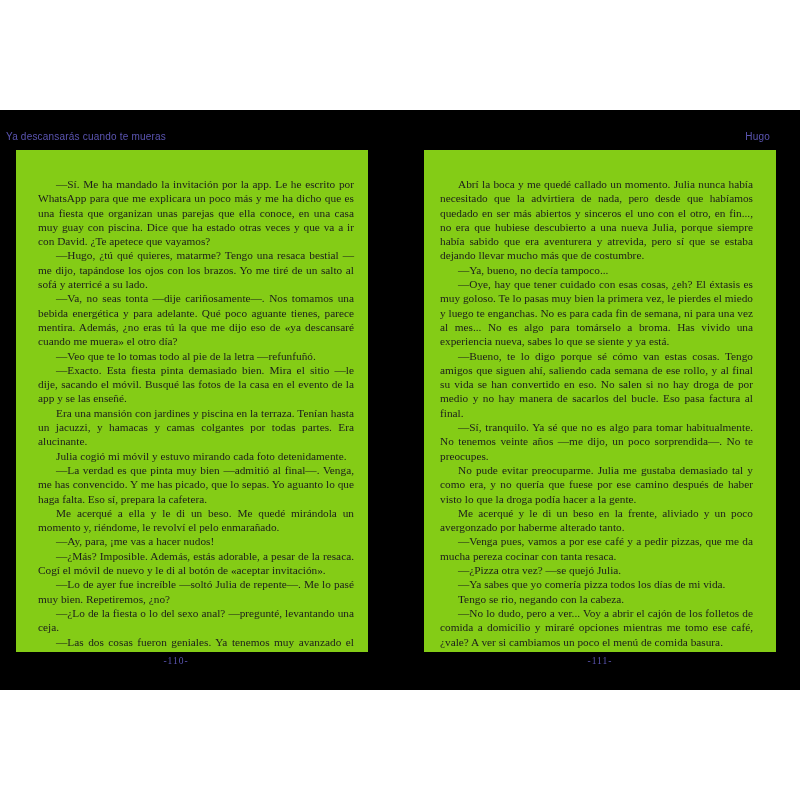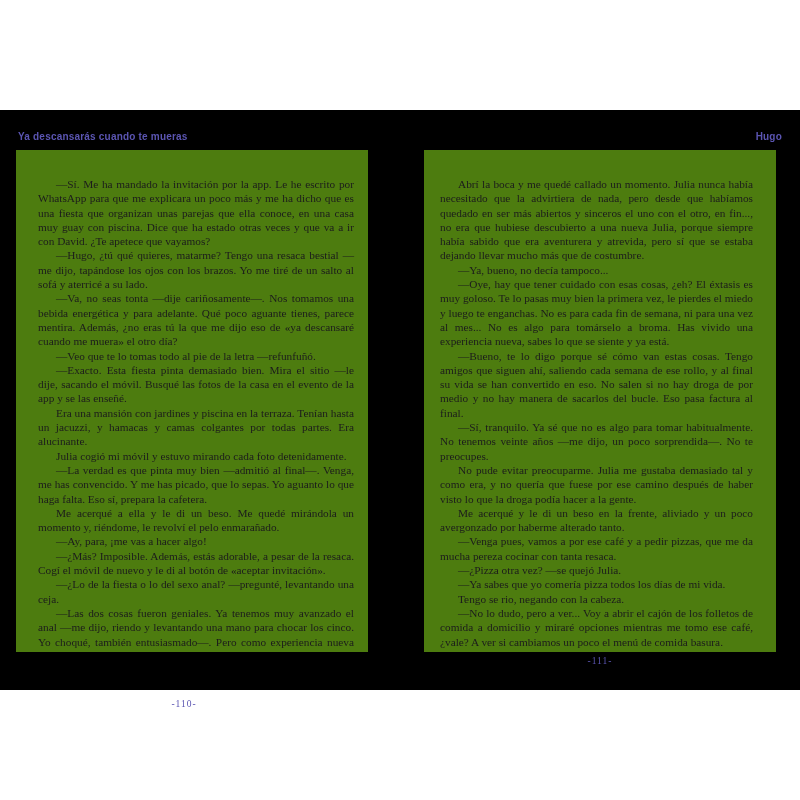--- a/index.html
+++ b/index.html
@@ -11,37 +11,37 @@
     font-family: "Liberation Serif", serif;
   }
   .band {
     position: absolute;
     left: 0; top: 110px;
     width: 800px; height: 580px;
     background: #000000;
   }
   .running-header {
     position: absolute;
-    left: 18px; top: 131px;
+    left: 6px; top: 131px;
     width: 764px;
     display: flex;
     justify-content: space-between;
     align-items: baseline;
     font-family: "Liberation Sans", sans-serif;
-    font-weight: bold;
+    font-weight: normal;
     font-size: 10px;
     letter-spacing: 0.2px;
     color: var(--accent, #5b55b2);
   }
   .page {
     position: absolute;
     top: 150px;
     width: 352px;
     height: 502px;
-    background: #4d7c0f;
+    background: #84cc16;
     box-sizing: border-box;
     overflow: hidden;
   }
   .page-left  { left: 16px;  padding: 27px 14px 0 22px; }
   .page-right { left: 424px; padding: 27px 23px 0 16px; }
   .page-text p {
     margin: 0;
     text-indent: 18px;
     text-align: justify;
     font-size: 11.3px;
@@ -51,21 +51,21 @@
   .folio {
     position: absolute;
     top: 656px;
     width: 352px;
     text-align: center;
     font-family: "Liberation Serif", serif;
     font-size: 9.5px;
     letter-spacing: 1px;
     color: var(--accent, #5b55b2);
   }
-  .folio-left  { left: 8px; margin-top: 43px; }
+  .folio-left  { left: 0; }
   .folio-right { left: 424px; }
 </style>
 </head>
 <body>
 
 <div class="band"></div>
 
 <div class="running-header">
   <span>Ya descansarás cuando te mueras</span>
   <span>Hugo</span>
@@ -75,22 +75,23 @@
   <div class="page-text">
       <p>—Sí. Me ha mandado la invitación por la app. Le he escrito por WhatsApp para que me explicara un poco más y me ha dicho que es una fiesta que organizan unas parejas que ella conoce, en una casa muy guay con piscina. Dice que ha estado otras veces y que va a ir con David. ¿Te apetece que vayamos?</p>
       <p>—Hugo, ¿tú qué quieres, matarme? Tengo una resaca bestial —me dijo, tapándose los ojos con los brazos. Yo me tiré de un salto al sofá y aterricé a su lado.</p>
       <p>—Va, no seas tonta —dije cariñosamente—. Nos tomamos una bebida energética y para adelante. Qué poco aguante tienes, parece mentira. Además, ¿no eras tú la que me dijo eso de «ya descansaré cuando me muera» el otro día?</p>
       <p>—Veo que te lo tomas todo al pie de la letra —refunfuñó.</p>
       <p>—Exacto. Esta fiesta pinta demasiado bien. Mira el sitio —le dije, sacando el móvil. Busqué las fotos de la casa en el evento de la app y se las enseñé.</p>
       <p>Era una mansión con jardines y piscina en la terraza. Tenían hasta un jacuzzi, y hamacas y camas colgantes por todas partes. Era alucinante.</p>
       <p>Julia cogió mi móvil y estuvo mirando cada foto detenidamente.</p>
       <p>—La verdad es que pinta muy bien —admitió al final—. Venga, me has convencido. Y me has picado, que lo sepas. Yo aguanto lo que haga falta. Eso sí, prepara la cafetera.</p>
       <p>Me acerqué a ella y le di un beso. Me quedé mirándola un momento y, riéndome, le revolví el pelo enmarañado.</p>
-      <p>—Ay, para, ¡me vas a hacer algo!</p>
+      <p>—Ay, para, ¡me vas a hacer nudos!</p>
       <p>—¿Más? Imposible. Además, estás adorable, a pesar de la resaca. Cogí el móvil de nuevo y le di al botón de «aceptar invitación».</p>
+      <p>—Lo de ayer fue increíble —soltó Julia de repente—. Me lo pasé muy bien. Repetiremos, ¿no?</p>
       <p>—¿Lo de la fiesta o lo del sexo anal? —pregunté, levantando una ceja.</p>
       <p>—Las dos cosas fueron geniales. Ya tenemos muy avanzado el anal —me dijo, riendo y levantando una mano para chocar los cinco. Yo choqué, también entusiasmado—. Pero como experiencia nueva nueva... Me refería al éxtasis.</p>
     </div>
 </div>
 
 <div class="page page-right">
   <div class="page-text">
       <p>Abrí la boca y me quedé callado un momento. Julia nunca había necesitado que la advirtiera de nada, pero desde que habíamos quedado en ser más abiertos y sinceros el uno con el otro, en fin..., no era que hubiese descubierto a una nueva Julia, porque siempre había sabido que era aventurera y atrevida, pero sí que se estaba dejando llevar mucho más que de costumbre.</p>
       <p>—Ya, bueno, no decía tampoco...</p>
       <p>—Oye, hay que tener cuidado con esas cosas, ¿eh? El éxtasis es muy goloso. Te lo pasas muy bien la primera vez, le pierdes el miedo y luego te enganchas. No es para cada fin de semana, ni para una vez al mes... No es algo para tomárselo a broma. Has vivido una experiencia nueva, sabes lo que se siente y ya está.</p>

